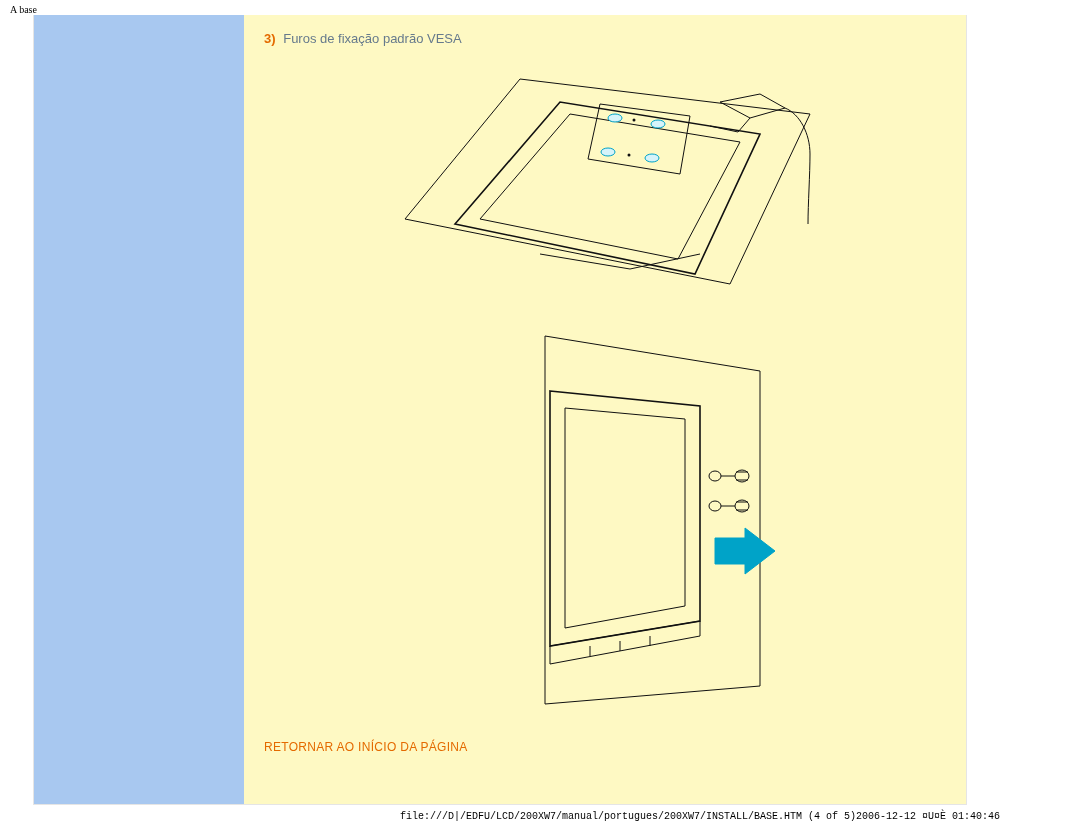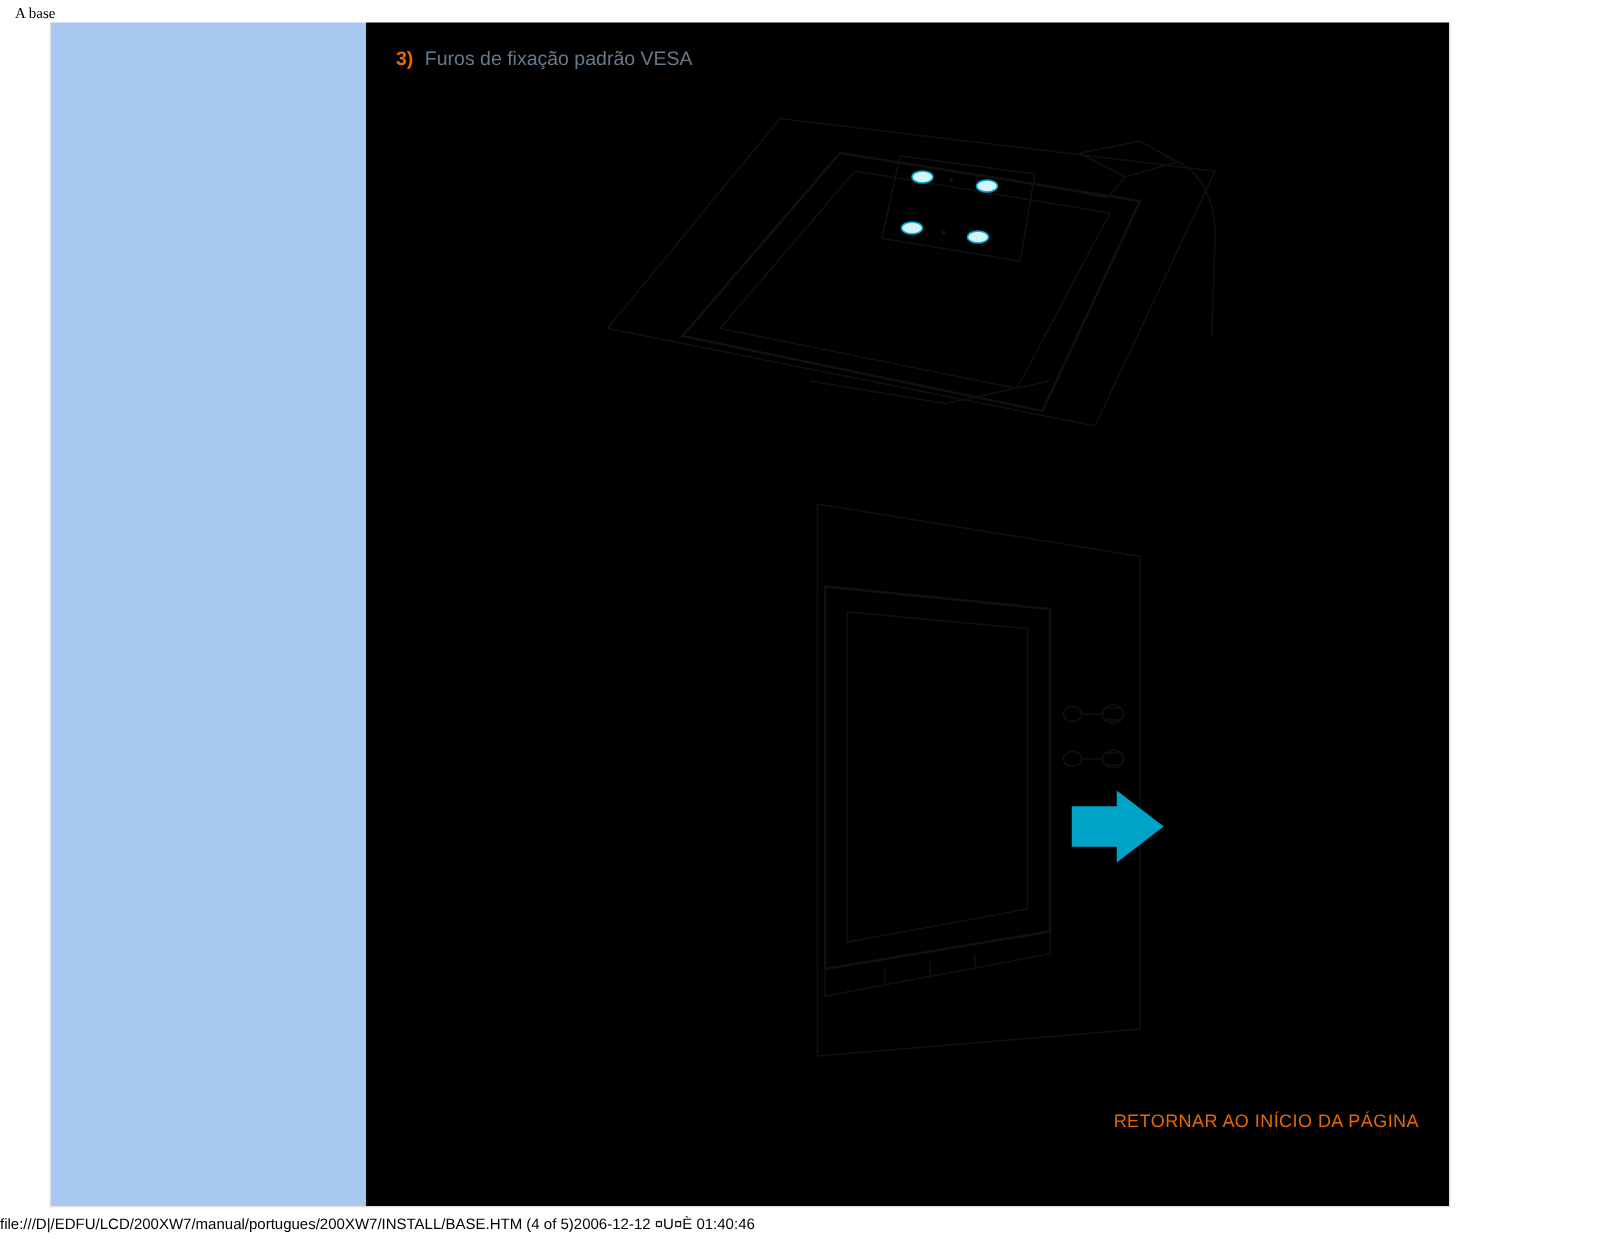--- a/index.html
+++ b/index.html
@@ -30,21 +30,21 @@
     border: 1px solid #e5e5e5;
     border-top: none;
   }
   .sidebar {
     width: 210px;
     background: #a8c8f0;
     flex: 0 0 210px;
   }
   .content {
     flex: 1;
-    background: #000000;
+    background: #fef9c3;
     padding: 10px 20px 0 20px;
     position: relative;
     overflow: hidden;
   }
   .step-line {
     font-size: 13px;
     color: #667a8c;
     margin: 6px 0 8px 0;
   }
   .step-line .num {
@@ -56,34 +56,35 @@
     text-align: center;
     margin: 8px 0 12px 0;
   }
   
   svg { display: block; margin: 0 auto; }
   .thin { stroke: #111; stroke-width: 1; fill: none; }
   .thick { stroke: #111; stroke-width: 1.6; fill: none; }
   .cyan { stroke: #00a3c8; fill: #d6f3fa; }
   .arrow-fill { fill: #00a3c8; stroke: #00a3c8; }
   .footer-link {
-    text-align: right;
+    text-align: left;
     font-size: 12px;
     letter-spacing: 0.3px;
     margin-top: 24px;
   }
   .footer-link a {
     color: #e46a00;
     text-decoration: none;
   }
   .pagefooter {
-    font-family: Liberation Sans, sans-serif;
+    font-family: Liberation Mono, monospace;
     font-size: 10px;
     color: #000;
-    padding: 6px 0 0 0;
+    padding: 6px 0 0 28px;
+    text-align: right;
   }
 </style>
 </head>
 <body>
 
 <div class="page">
   <div class="top-label">A base</div>
 
   <div class="outer">
     <div class="sidebar"></div>

